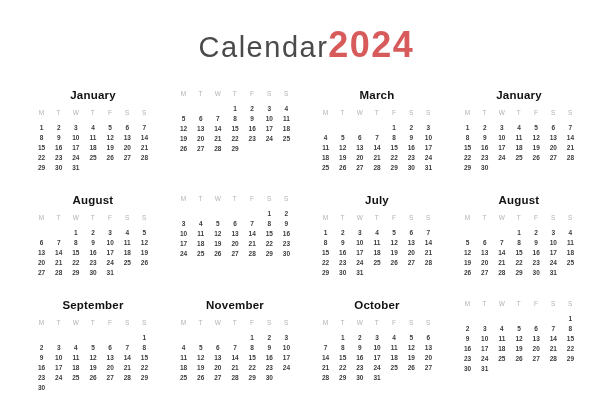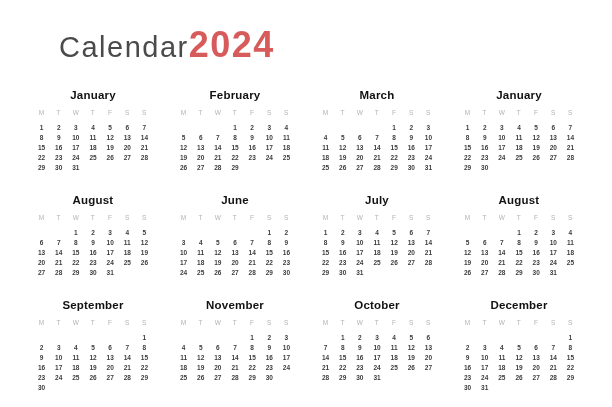--- a/index.html
+++ b/index.html
@@ -5,21 +5,21 @@
   html, body { margin: 0; padding: 0; background: #ffffff; }
   body {
     width: 612px; height: 407px;
     font-family: "Liberation Sans", "DejaVu Sans", sans-serif;
     overflow: hidden;
   }
   .page { width: 612px; height: 407px; position: relative; }
 
   .header {
     display: flex;
-    justify-content: flex-start;
+    justify-content: center;
     align-items: baseline;
     padding: 27px 58px 0 59px;
   }
   .title {
     margin: 0;
     font-size: 29px;
     font-weight: 300;
     color: #4a4a4a;
     letter-spacing: 1.5px;
     line-height: 1;
@@ -118,21 +118,20 @@
           <span class="cell day">29</span>
           <span class="cell day">30</span>
           <span class="cell day">31</span>
           <span class="cell day empty"></span>
           <span class="cell day empty"></span>
           <span class="cell day empty"></span>
           <span class="cell day empty"></span>
         </div>
       </section>
       <section class="month">
-        <h2 class="month-title">February</h2>
         <div class="month-grid">
           <span class="cell wd">M</span>
           <span class="cell wd">T</span>
           <span class="cell wd">W</span>
           <span class="cell wd">T</span>
           <span class="cell wd">F</span>
           <span class="cell wd">S</span>
           <span class="cell wd">S</span>
           <span class="cell day empty"></span>
           <span class="cell day empty"></span>
@@ -306,21 +305,20 @@
           <span class="cell day">27</span>
           <span class="cell day">28</span>
           <span class="cell day">29</span>
           <span class="cell day">30</span>
           <span class="cell day">31</span>
           <span class="cell day empty"></span>
           <span class="cell day empty"></span>
         </div>
       </section>
       <section class="month">
-        <h2 class="month-title">June</h2>
         <div class="month-grid">
           <span class="cell wd">M</span>
           <span class="cell wd">T</span>
           <span class="cell wd">W</span>
           <span class="cell wd">T</span>
           <span class="cell wd">F</span>
           <span class="cell wd">S</span>
           <span class="cell wd">S</span>
           <span class="cell day empty"></span>
           <span class="cell day empty"></span>
@@ -595,21 +593,20 @@
           <span class="cell day">28</span>
           <span class="cell day">29</span>
           <span class="cell day">30</span>
           <span class="cell day">31</span>
           <span class="cell day empty"></span>
           <span class="cell day empty"></span>
           <span class="cell day empty"></span>
         </div>
       </section>
       <section class="month">
-        <h2 class="month-title">December</h2>
         <div class="month-grid">
           <span class="cell wd">M</span>
           <span class="cell wd">T</span>
           <span class="cell wd">W</span>
           <span class="cell wd">T</span>
           <span class="cell wd">F</span>
           <span class="cell wd">S</span>
           <span class="cell wd">S</span>
           <span class="cell day empty"></span>
           <span class="cell day empty"></span>

